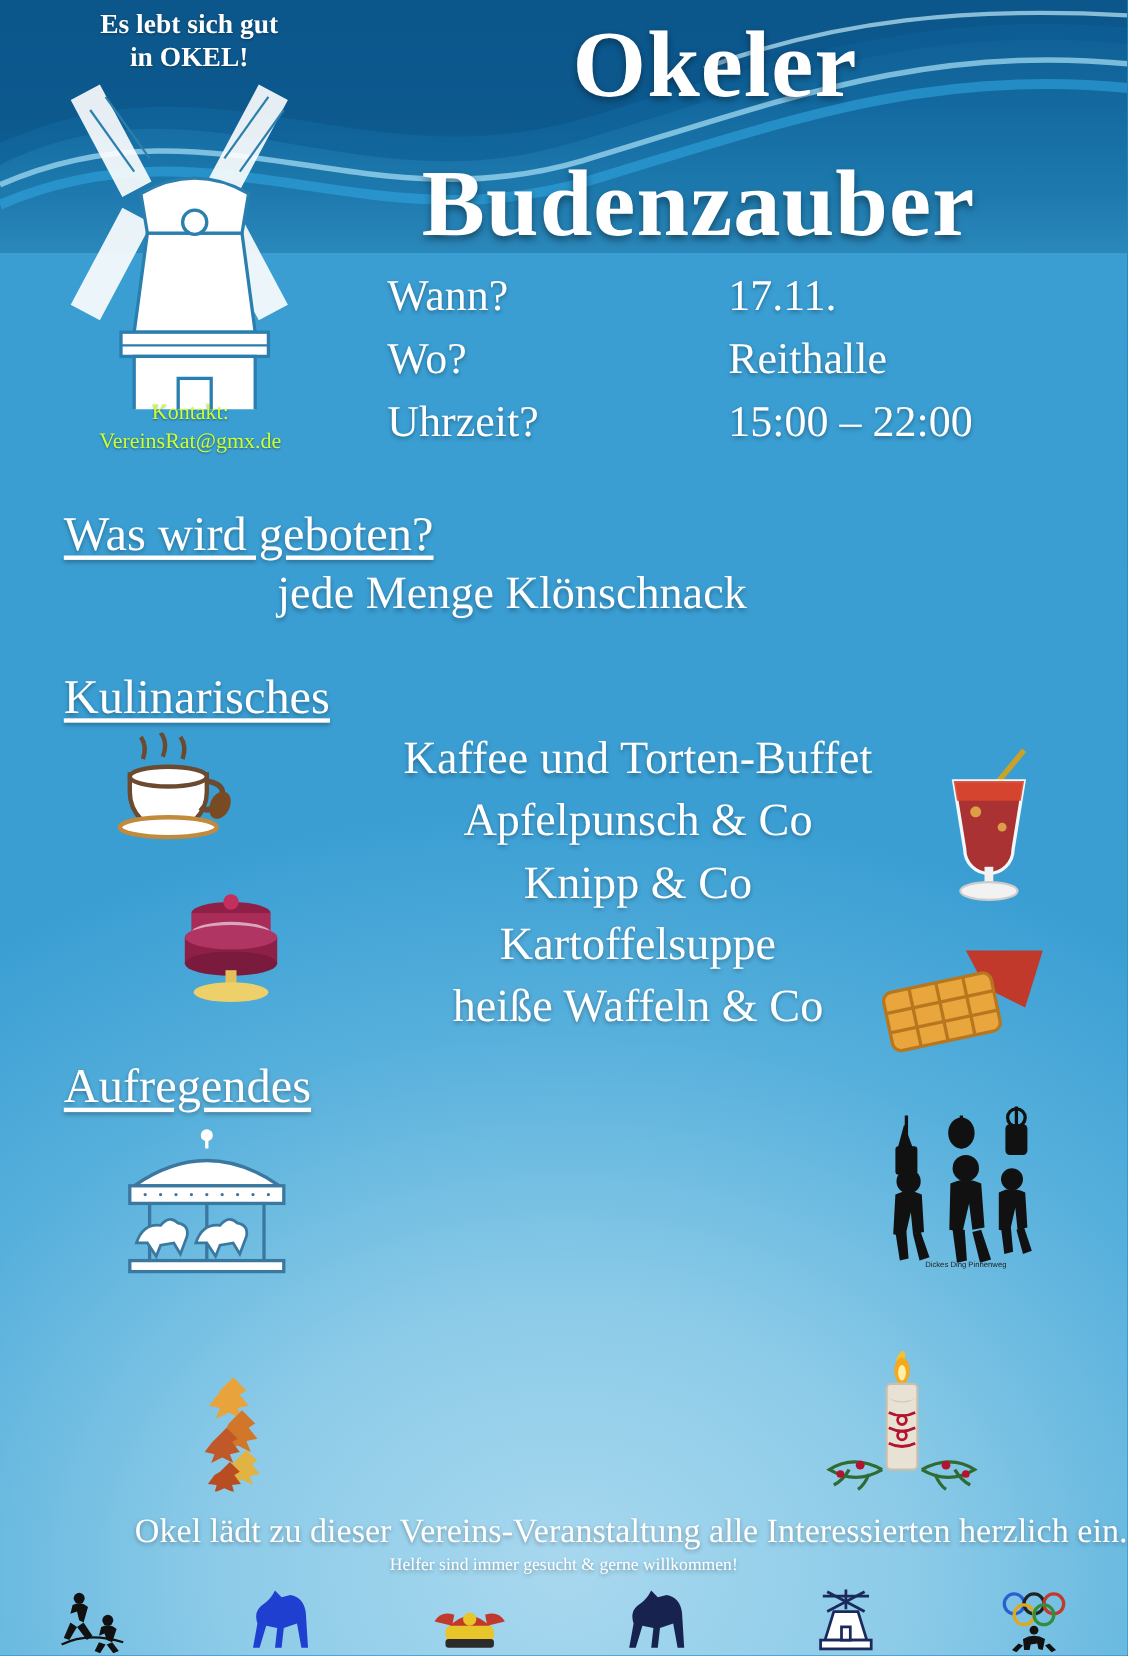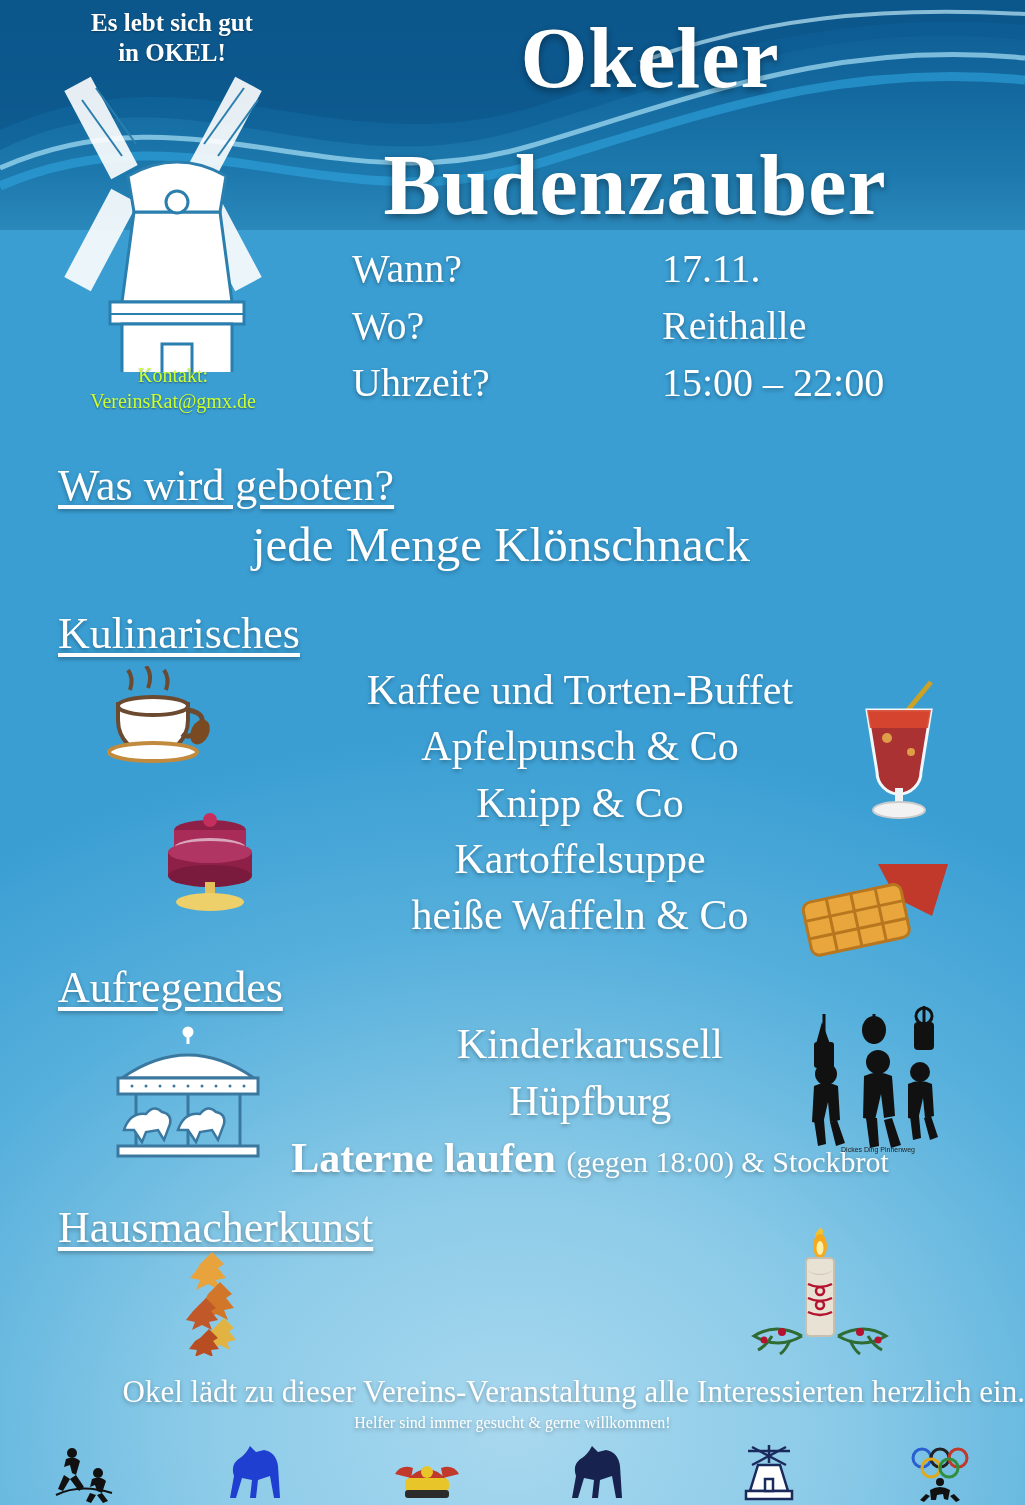--- a/index.html
+++ b/index.html
@@ -110,21 +110,21 @@
     color: #ffffff;
     font-size: 44px;
     text-decoration: underline;
     text-underline-offset: 5px;
     text-shadow: 0 2px 4px rgba(0,0,0,0.32);
     white-space: nowrap;
   }
   .line {
     position: absolute;
     color: #ffffff;
-    font-size: 49px;
+    font-size: 42px;
     text-shadow: 0 2px 4px rgba(0,0,0,0.3);
     white-space: nowrap;
   }
   .center-block {
     position: absolute;
     text-align: center;
     color: #ffffff;
     text-shadow: 0 2px 4px rgba(0,0,0,0.3);
   }
 
@@ -316,28 +316,20 @@
         </g>
         <line x1="28" y1="68" x2="28" y2="120" stroke="#3a78a0"></line>
         <line x1="80" y1="68" x2="80" y2="120" stroke="#3a78a0"></line>
         <line x1="132" y1="68" x2="132" y2="120" stroke="#3a78a0"></line>
         <path d="M16 104 q6 -18 22 -16 q8 -10 16 -2 q10 2 8 12 l-6 16 l-6 -10 l-12 2 l-4 10 l-8 -12 z" fill="#ffffff" stroke="#3a78a0" stroke-width="2.5"></path>
         <path d="M70 104 q6 -18 22 -16 q8 -10 16 -2 q10 2 8 12 l-6 16 l-6 -10 l-12 2 l-4 10 l-8 -12 z" fill="#ffffff" stroke="#3a78a0" stroke-width="2.5"></path>
         <rect x="10" y="120" width="140" height="10" fill="#ffffff" stroke="#3a78a0" stroke-width="3"></rect>
       </g>
     </svg>
 
-    <div class="center-block" style="left:250px; top:1016px; width:680px; font-size:42px; line-height:1.36;">
-      <div>Kinderkarussell</div>
-      <div>Hüpfburg</div>
-      <div style="white-space:nowrap;">
-        <span style="font-weight:bold;">Laterne laufen</span>
-        <span style="font-size:30px;">(gegen 18:00) &amp; Stockbrot</span>
-      </div>
-    </div>
 
     <svg class="icon-art" style="position:absolute; left:790px; top:1000px;" width="170" height="155" viewBox="0 0 170 155">
       <g fill="#111111">
         <path d="M26 44 l6 -22 l8 22 z"></path>
         <rect x="24" y="42" width="20" height="26" rx="3"></rect>
         <line x1="34" y1="14" x2="34" y2="42" stroke="#111111" stroke-width="3"></line>
         <circle cx="36" cy="74" r="11"></circle>
         <path d="M24 86 q12 -6 24 0 l2 34 l-10 2 l-2 -20 l-5 22 l-11 -2 z"></path>
         <path d="M24 120 l4 26 l8 -2 l-2 -24 z"></path>
         <path d="M40 122 l6 24 l9 -3 l-8 -23 z"></path>
@@ -351,21 +343,20 @@
         <line x1="134" y1="6" x2="134" y2="24" stroke="#111111" stroke-width="3"></line>
         <circle cx="134" cy="16" r="8" fill="none" stroke="#111111" stroke-width="3"></circle>
         <circle cx="130" cy="72" r="10"></circle>
         <path d="M118 84 q12 -6 24 0 l2 32 l-9 2 l-2 -20 l-5 22 l-10 -2 z"></path>
         <path d="M120 116 l3 24 l8 -2 l-2 -22 z"></path>
         <path d="M134 118 l6 22 l8 -3 l-7 -21 z"></path>
       </g>
       <text x="88" y="152" font-size="7" fill="#222222" text-anchor="middle" font-family="Liberation Sans, sans-serif">Dickes Ding Pinnenweg</text>
     </svg>
 
-    <div class="sec-head" style="left:58px; top:1202px;">Hausmacherkunst</div>
 
     <svg class="icon-art" style="position:absolute; left:176px; top:1246px;" width="110" height="110" viewBox="0 0 110 110">
       <g>
         <path d="M24 18 l12 -12 l12 12 l-6 4 l8 10 l-10 2 l4 10 l-12 -6 l-12 6 l4 -10 l-10 -2 l8 -10 z" fill="#e8a33d"></path>
         <path d="M46 44 l12 -12 l12 12 l-6 4 l8 10 l-10 2 l4 10 l-12 -6 l-12 6 l4 -10 l-10 -2 l8 -10 z" fill="#d2762a" transform="translate(-14,4)"></path>
         <path d="M20 62 l10 -10 l10 10 l-5 3 l7 9 l-9 2 l3 8 l-10 -5 l-10 5 l3 -8 l-9 -2 l7 -9 z" fill="#c0582a"></path>
         <path d="M48 76 l10 -10 l10 10 l-5 3 l7 9 l-9 2 l3 8 l-10 -5 l-10 5 l3 -8 l-9 -2 l7 -9 z" fill="#e0b342" transform="translate(-10,6)"></path>
         <path d="M30 96 l9 -9 l9 9 l-5 3 l6 8 l-8 1 l2 7 l-9 -4 l-9 4 l2 -7 l-8 -1 l6 -8 z" fill="#b84d22" transform="translate(-6,-4)"></path>
       </g>
     </svg>

